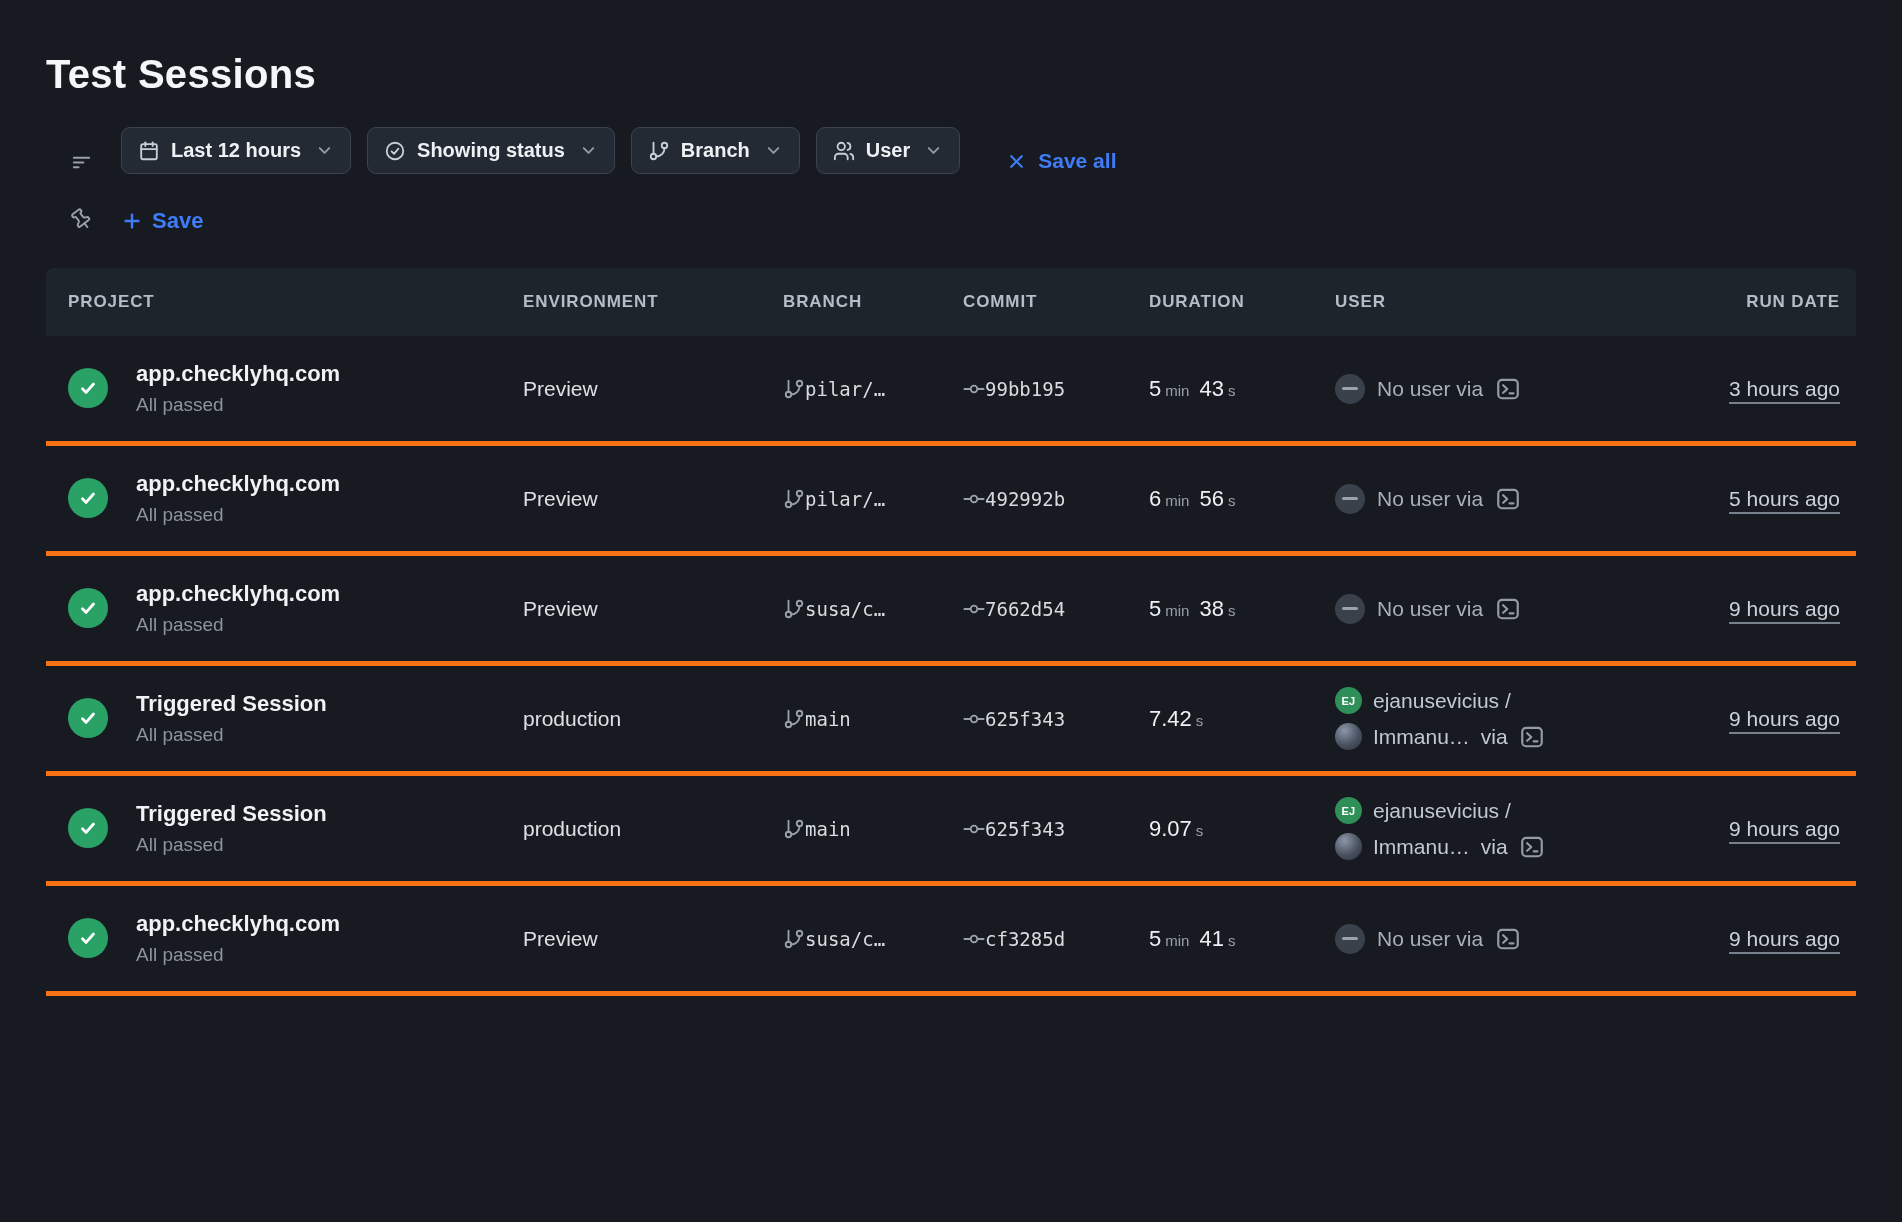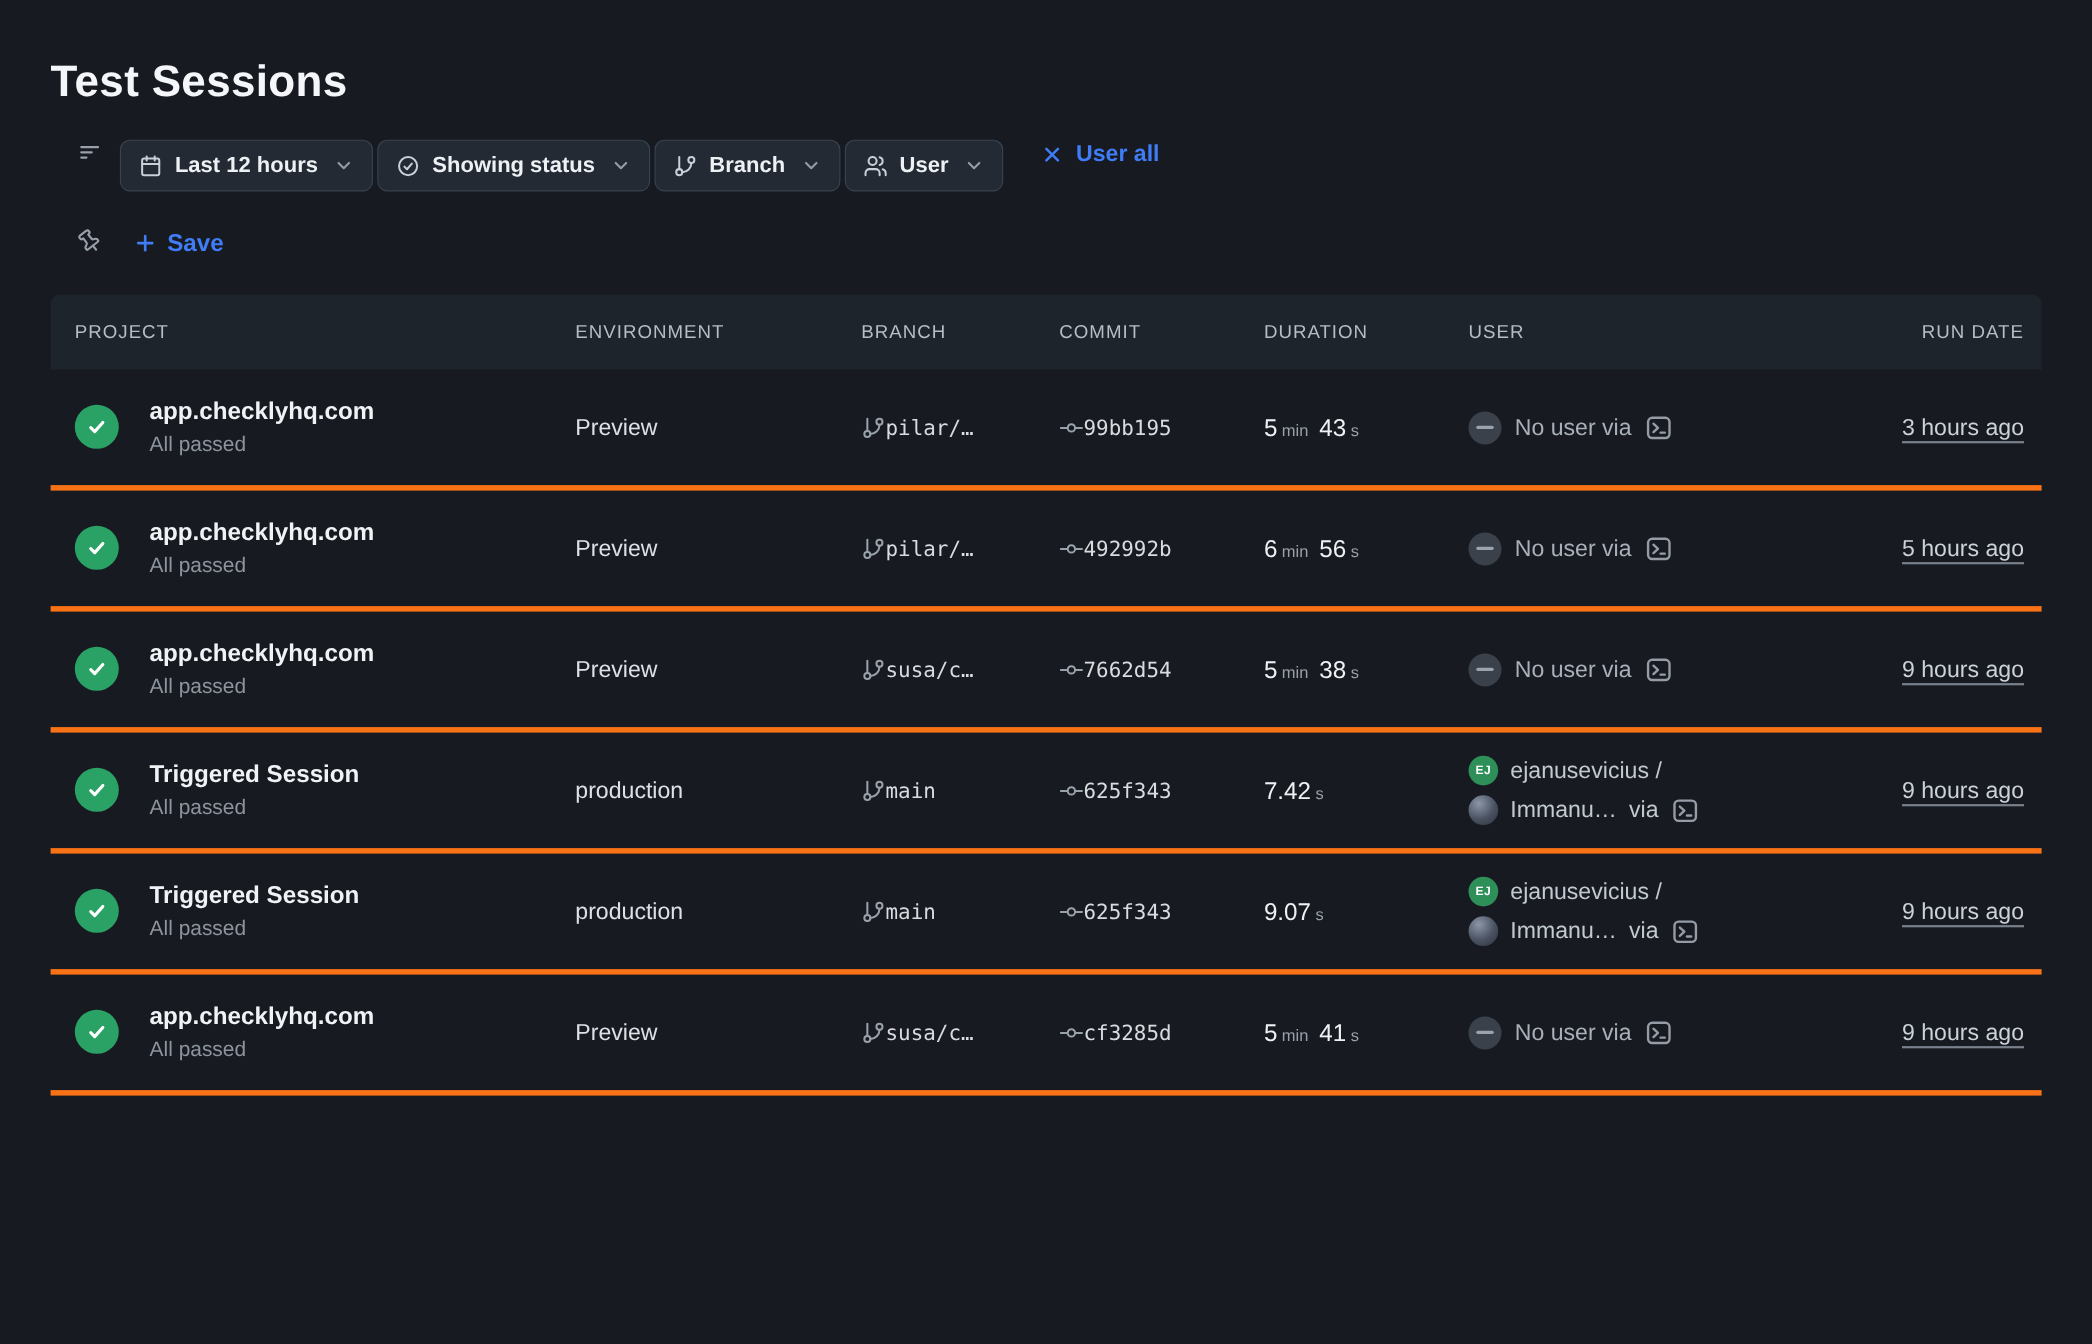--- a/index.html
+++ b/index.html
@@ -35,21 +35,21 @@
   }
   .search-input::placeholder { color: #5d6570; }
   .kbd {
     min-width: 28px; height: 31px; padding: 0 7px;
     border: 1px solid #454d59; border-radius: 6px;
     color: #98a0ab; font-size: 17px;
     display: flex; align-items: center; justify-content: center; flex: none;
   }
 
   
-  .filters { margin-top: 30px; display: flex; align-items: flex-start; gap: 4px; }
+  .filters { margin-top: 30px; display: flex; align-items: flex-end; gap: 16px; }
   .lead-icon {
     width: 23px; height: 23px; color: #98a0ab; flex: none;
     margin-left: 24px; margin-right: 12px; display: flex;
   }
   .lead-icon svg { width: 100%; height: 100%; }
   .fbtn {
     display: flex; align-items: center; gap: 11px;
     height: 47px; padding: 0 16px;
     background: #232a33; border: 1px solid #3a434f; border-radius: 9px;
     font-family: "Liberation Sans", sans-serif;
@@ -99,21 +99,21 @@
   .table { margin-top: 34px; }
   .grid {
     display: grid;
     grid-template-columns: 455px 260px 180px 186px 186px 330px 1fr;
     align-items: center;
     padding: 0 16px 0 22px;
   }
   .thead {
     height: 68px;
     background: #1e242c; border-radius: 8px 8px 0 0;
-    font-size: 17px; font-weight: 400; letter-spacing: .9px;
+    font-size: 17px; font-weight: 700; letter-spacing: .9px;
     color: #b6bdc6;
   }
   .thead .right { justify-self: end; }
   .trow { height: 110px; border-bottom: 5px solid #f97316; }
 
   .proj { display: flex; align-items: center; gap: 28px; }
   .status-ok {
     width: 40px; height: 40px; border-radius: 50%; flex: none;
     background: #2aa265; display: flex; align-items: center; justify-content: center;
     color: #ffffff;
@@ -325,21 +325,21 @@
           </svg>
         </span>
     </button>
 
     <button class="clear-all">
       <span class="xicon">
           <svg>
             <use href="#i-x"></use>
           </svg>
         </span>
-      <span>User all</span>
+      <span>Save all</span>
     </button>
   </div>
 
   <div class="save-row">
     <span class="lead-icon pin">
         <svg>
           <use href="#i-pin"></use>
         </svg>
       </span>
     <button class="save-btn">

